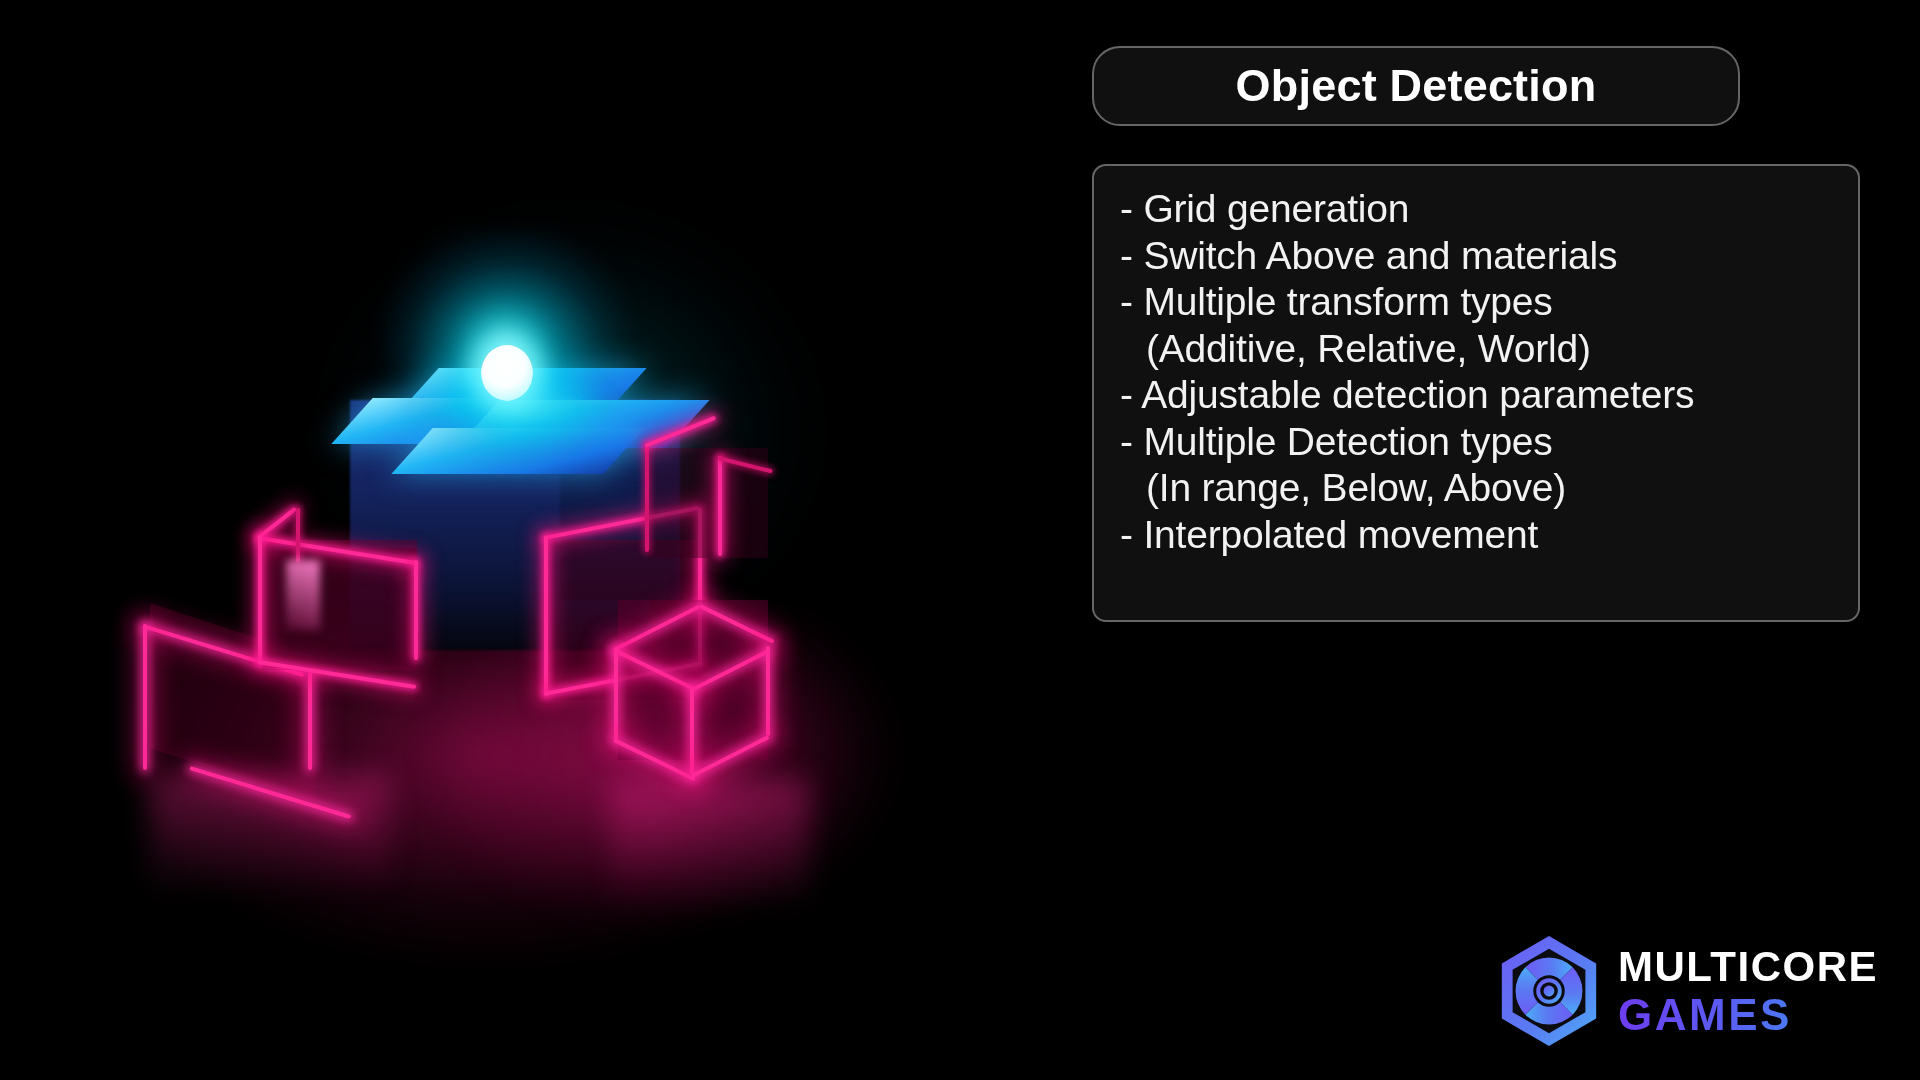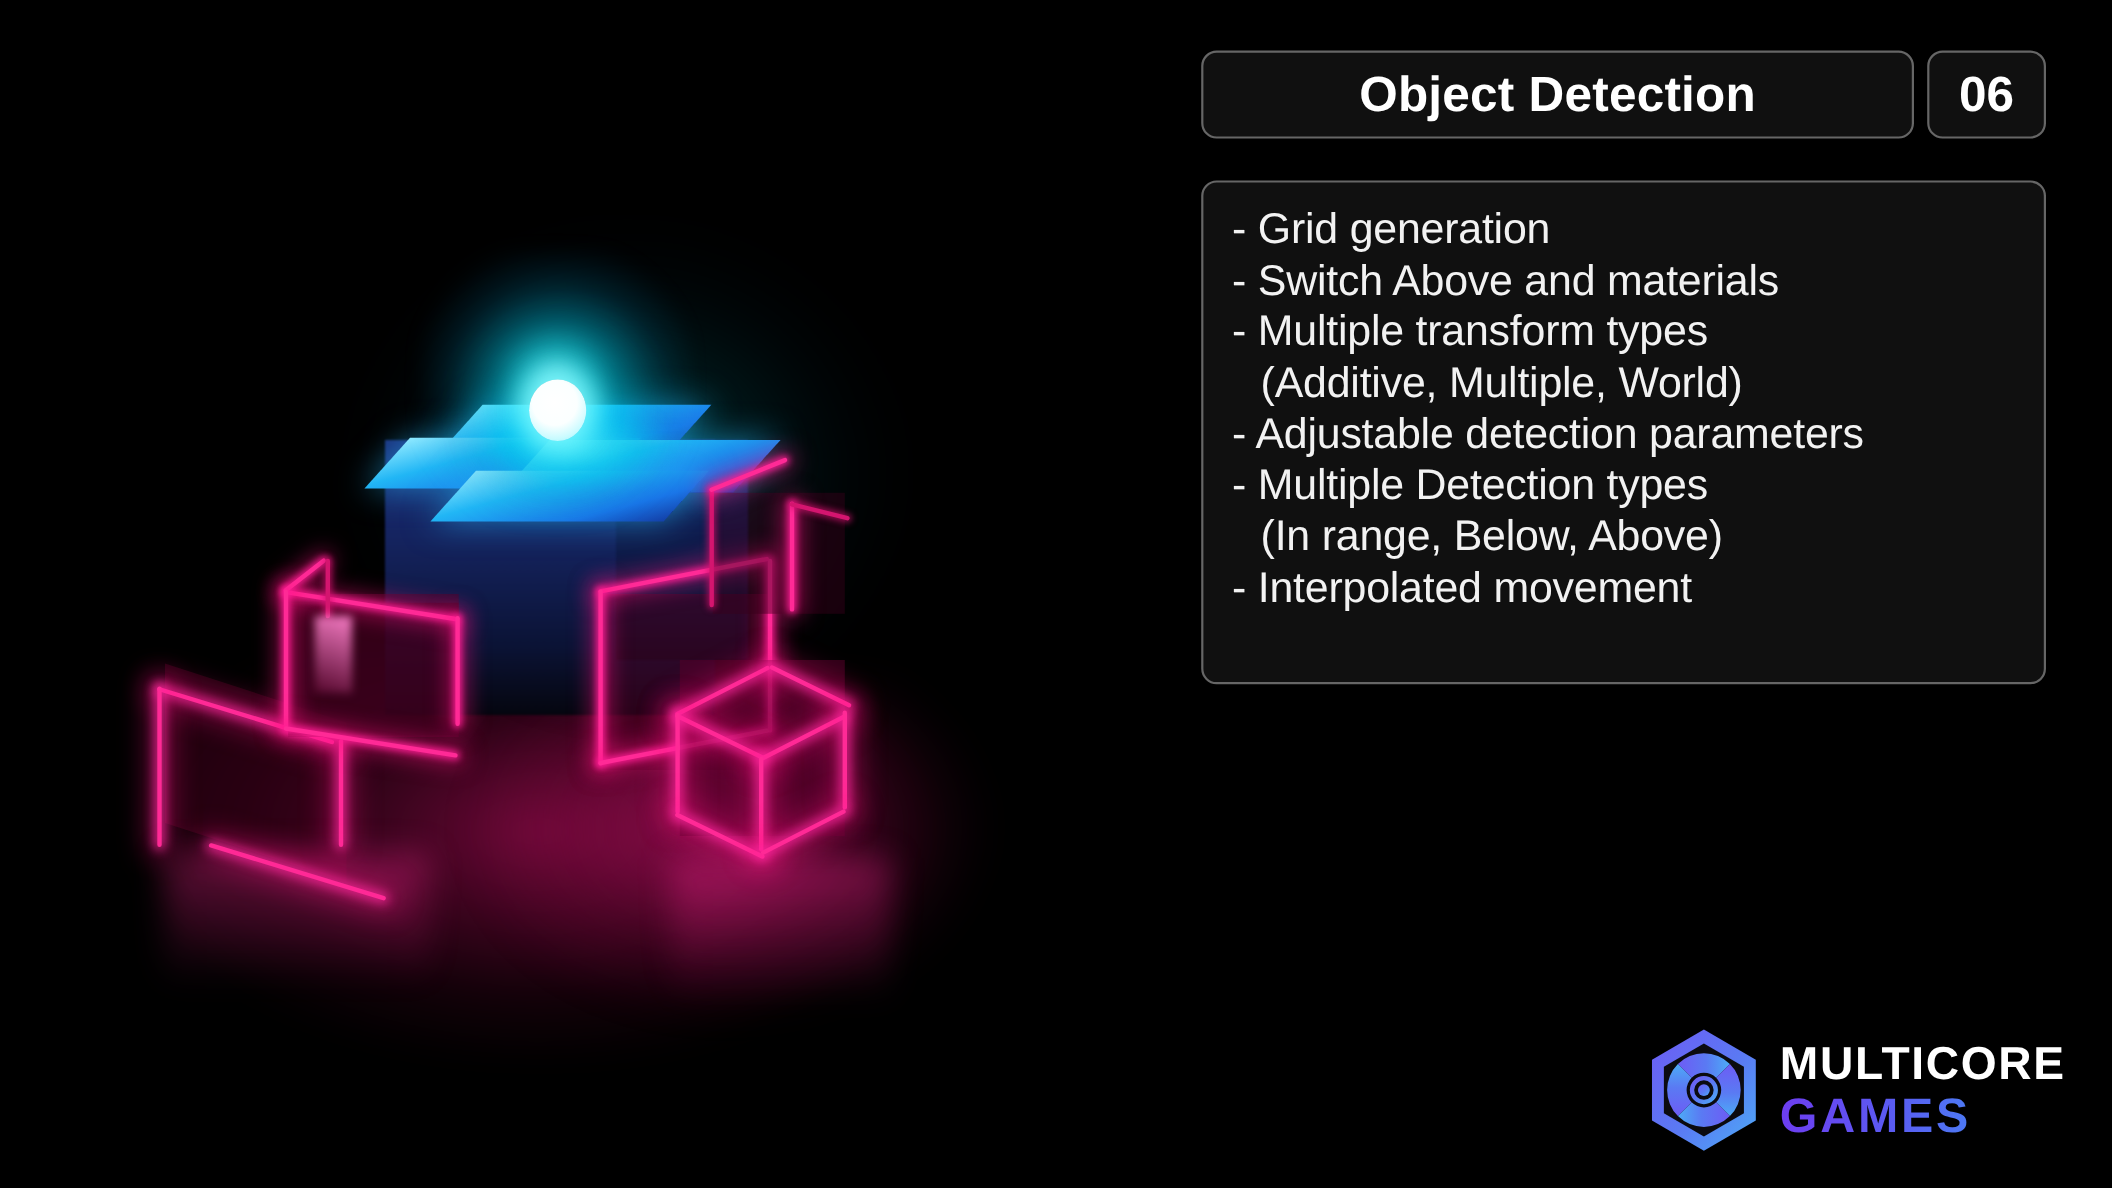--- a/index.html
+++ b/index.html
@@ -91,21 +91,21 @@
   }
   .edge.soft{ box-shadow:0 0 10px 3px rgba(255,40,160,.8), 0 0 26px 9px rgba(255,20,130,.4); }
   .edge.dim{ background:#d4156f; box-shadow:0 0 6px 2px rgba(210,15,110,.7); }
 
   
   .panel{
     position:absolute; background:#101010;
     border:2px solid #666; border-radius:14px;
   }
   #title-panel{ left:1092px; top:46px; width:648px; height:80px;
-    display:flex; align-items:center; justify-content:center; }
+    display:flex; align-items:center; justify-content:center;border-radius:28px; }
   #title-text{
     color:#fff; font-size:45px; font-weight:bold; letter-spacing:.2px;
     white-space:nowrap;
   }
   #number-panel{ left:1752px; top:46px; width:108px; height:80px;
     display:flex; align-items:center; justify-content:center; }
   #number-text{ color:#fff; font-size:45px; font-weight:bold; }
 
   #bullets-panel{ left:1092px; top:164px; width:768px; height:458px;
     padding:20px 0 0 26px; }
@@ -240,29 +240,26 @@
       filter:blur(14px);"></div>
     <div style="position:absolute; left:610px; top:780px; width:200px; height:130px;
       background:linear-gradient(180deg, rgba(255,40,150,.35), rgba(0,0,0,0));
       filter:blur(14px);"></div>
   </div>
 
   <div class="panel" id="title-panel">
     <span id="title-text">Object Detection</span>
   </div>
 
-  <div class="panel" id="number-panel">
-    <span id="number-text">06</span>
-  </div>
 
   <div class="panel" id="bullets-panel">
     <div class="bullet">- Grid generation</div>
     <div class="bullet">- Switch Above and materials</div>
     <div class="bullet">- Multiple transform types</div>
-    <div class="bullet cont">(Additive, Multiple, World)</div>
+    <div class="bullet cont">(Additive, Relative, World)</div>
     <div class="bullet">- Adjustable detection parameters</div>
     <div class="bullet">- Multiple Detection types</div>
     <div class="bullet cont">(In range, Below, Above)</div>
     <div class="bullet">- Interpolated movement</div>
   </div>
 
   <div id="logo">
     <svg id="logo-mark" viewBox="0 0 120 120">
       <defs>
         <linearGradient id="hexgrad" x1="0" y1="0" x2="1" y2="1">

